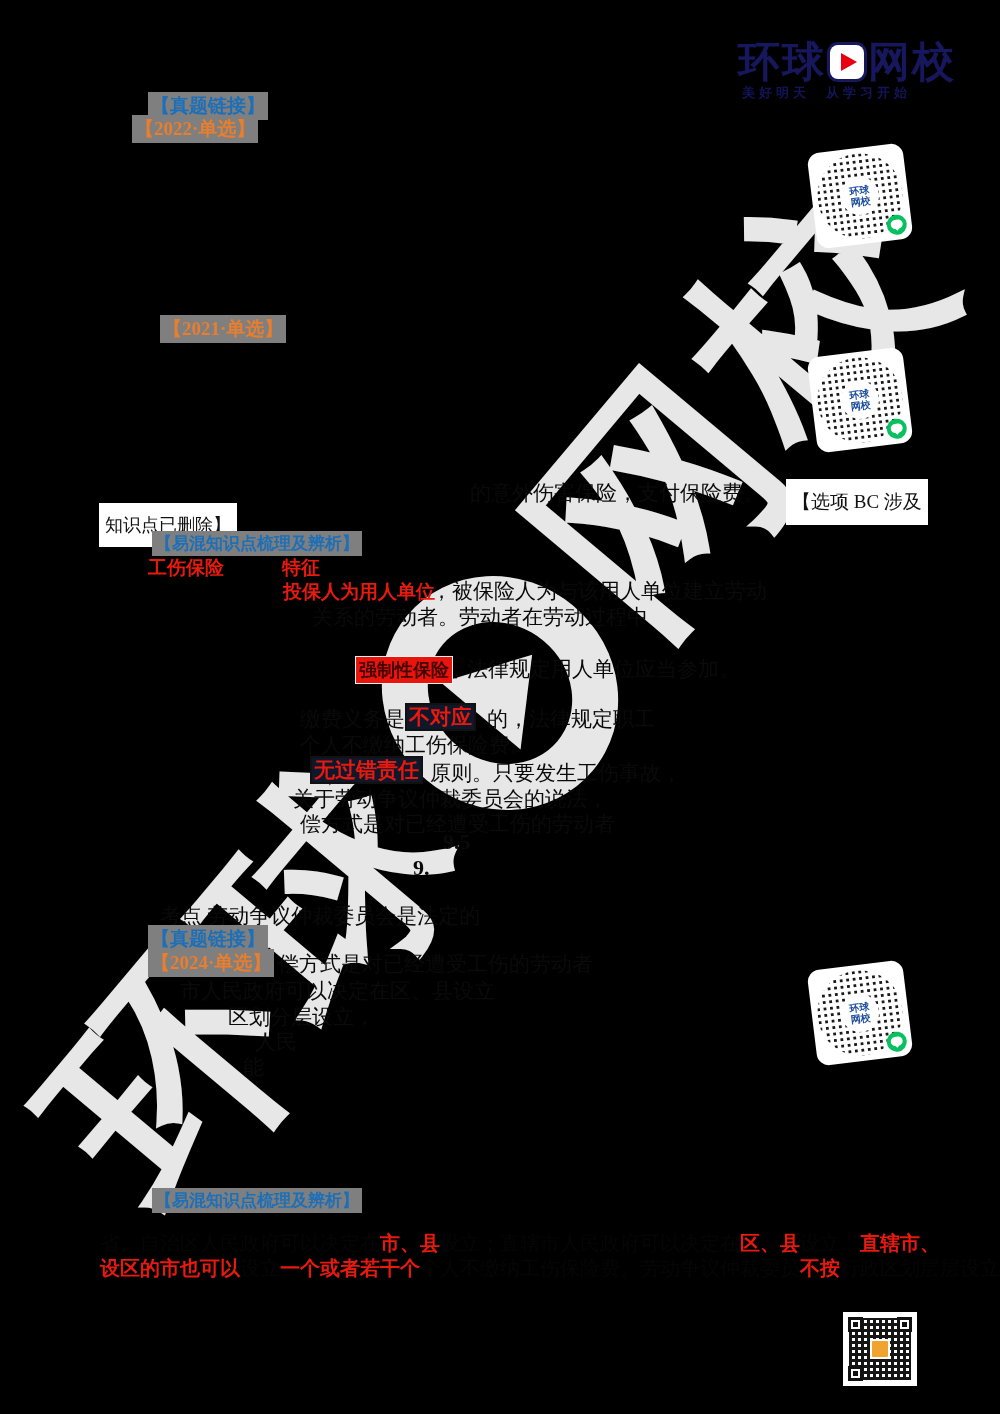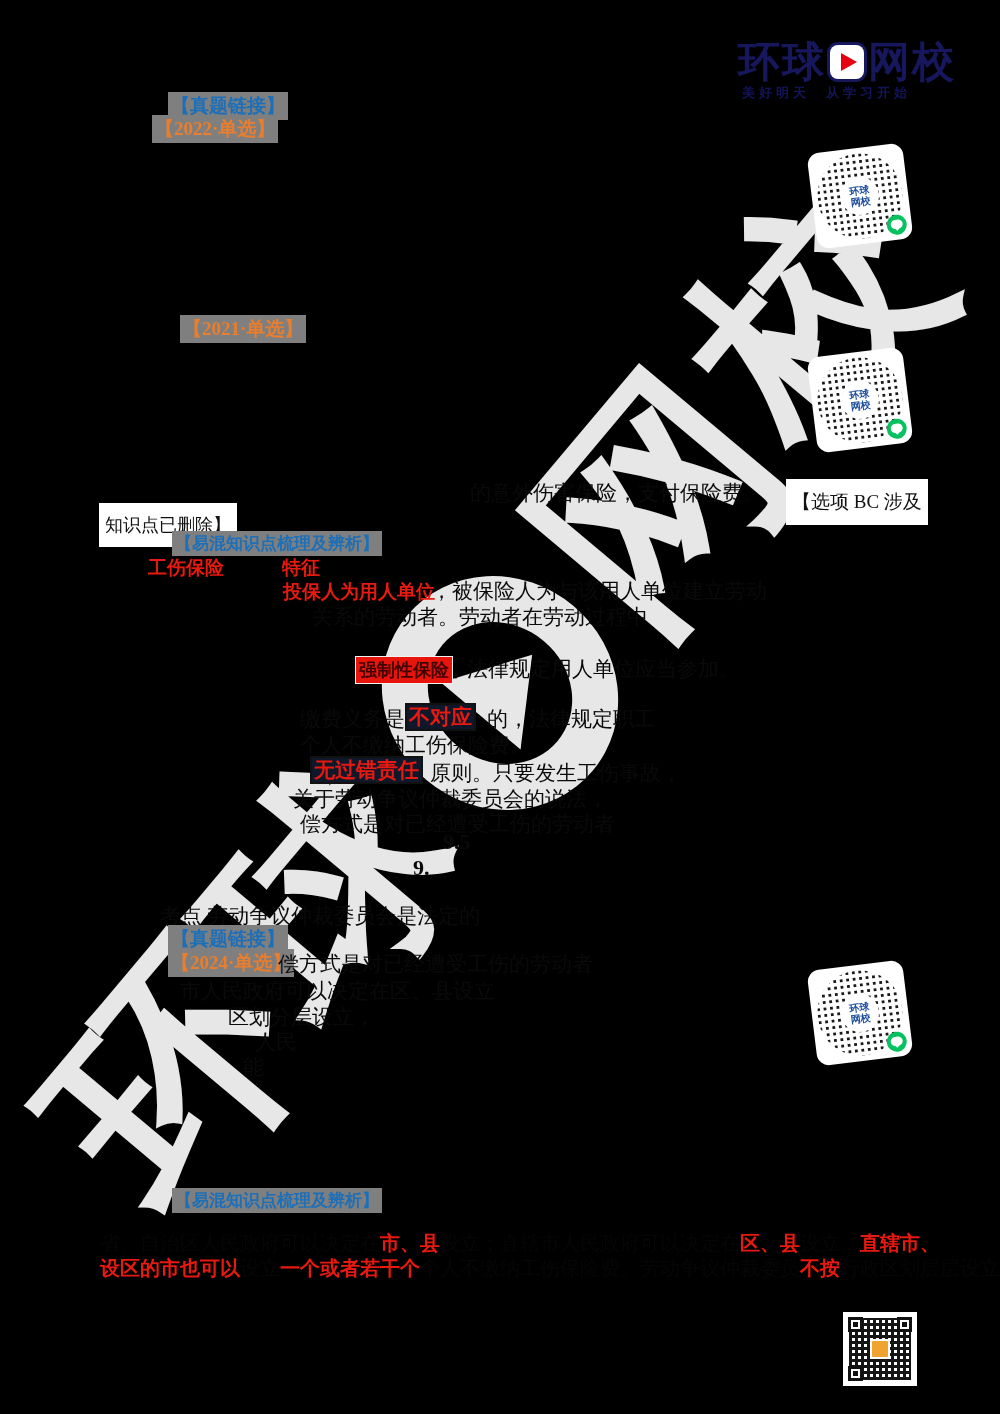--- a/index.html
+++ b/index.html
@@ -29,21 +29,21 @@
              border-bottom:9px solid transparent;}
   .logo-tagline{position:absolute;left:742px;top:84px;z-index:2;display:flex;gap:16px;
              font-family:"Liberation Sans",sans-serif;font-weight:bold;font-size:13px;
              color:#14145a;letter-spacing:4px;}
 
   
   .frag{position:absolute;z-index:2;font-size:21px;line-height:1.25;color:#0a0a0a;
         white-space:nowrap;}
   .h-num{font-weight:bold;font-size:22px;}
   .badge{position:absolute;z-index:2;background:#7f7f7f;padding:1px 3px;white-space:nowrap;
-         font-weight:bold;font-size:19px;font-family:"Liberation Serif",serif;margin-left:20px;}
+         font-weight:bold;font-size:19px;font-family:"Liberation Serif",serif;}
   .badge.blue{color:#1d6fb8;}
   .badge.orange{color:#e87e2e;}
   .badge.small{font-size:17px;}
   .whitebox{position:absolute;z-index:2;background:#fff;color:#111;font-size:19px;
             padding:10px 6px;white-space:nowrap;}
   .red-abs{position:absolute;z-index:2;color:#e8190f;font-weight:bold;font-size:19px;
            white-space:nowrap;}
   .red-hl{position:absolute;z-index:2;background:#e8150c;color:#400000;font-weight:bold;
           font-size:18px;padding:1px 3px;border:1px solid #f2f2f2;white-space:nowrap;}
   .red-box{background:#0f172a;border:2px solid #111;padding:0 2px;color:#e8190f;

